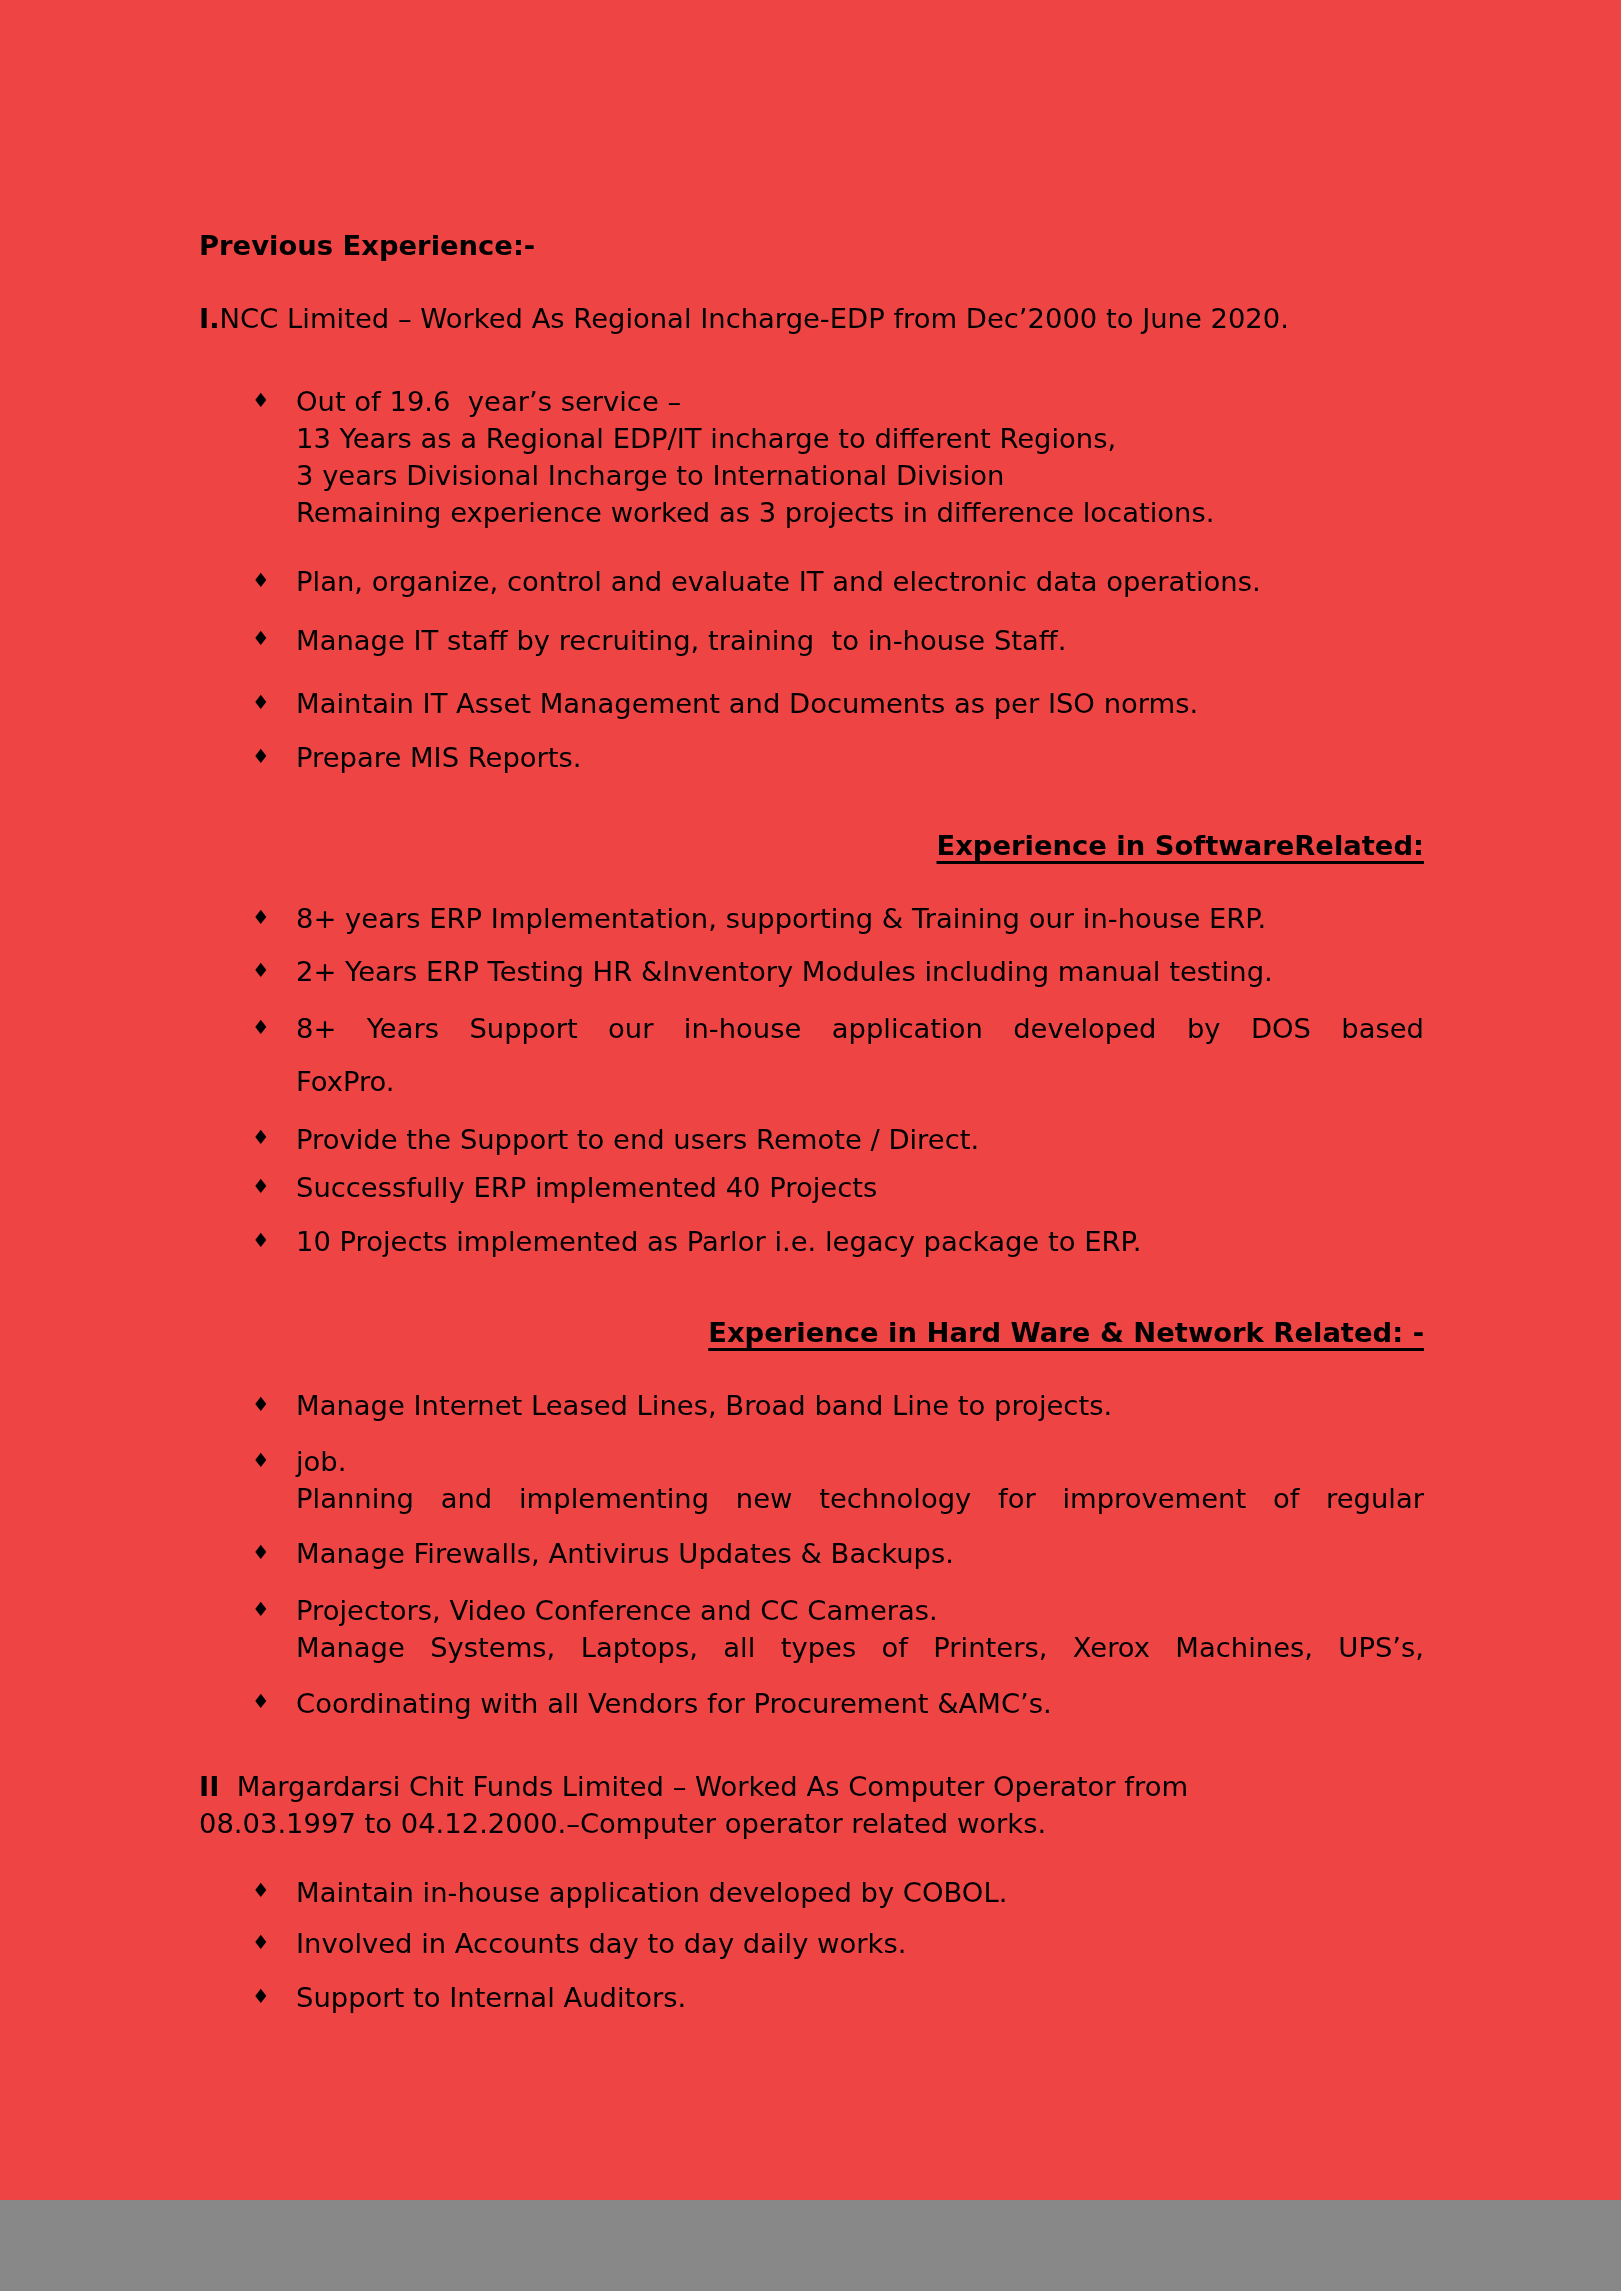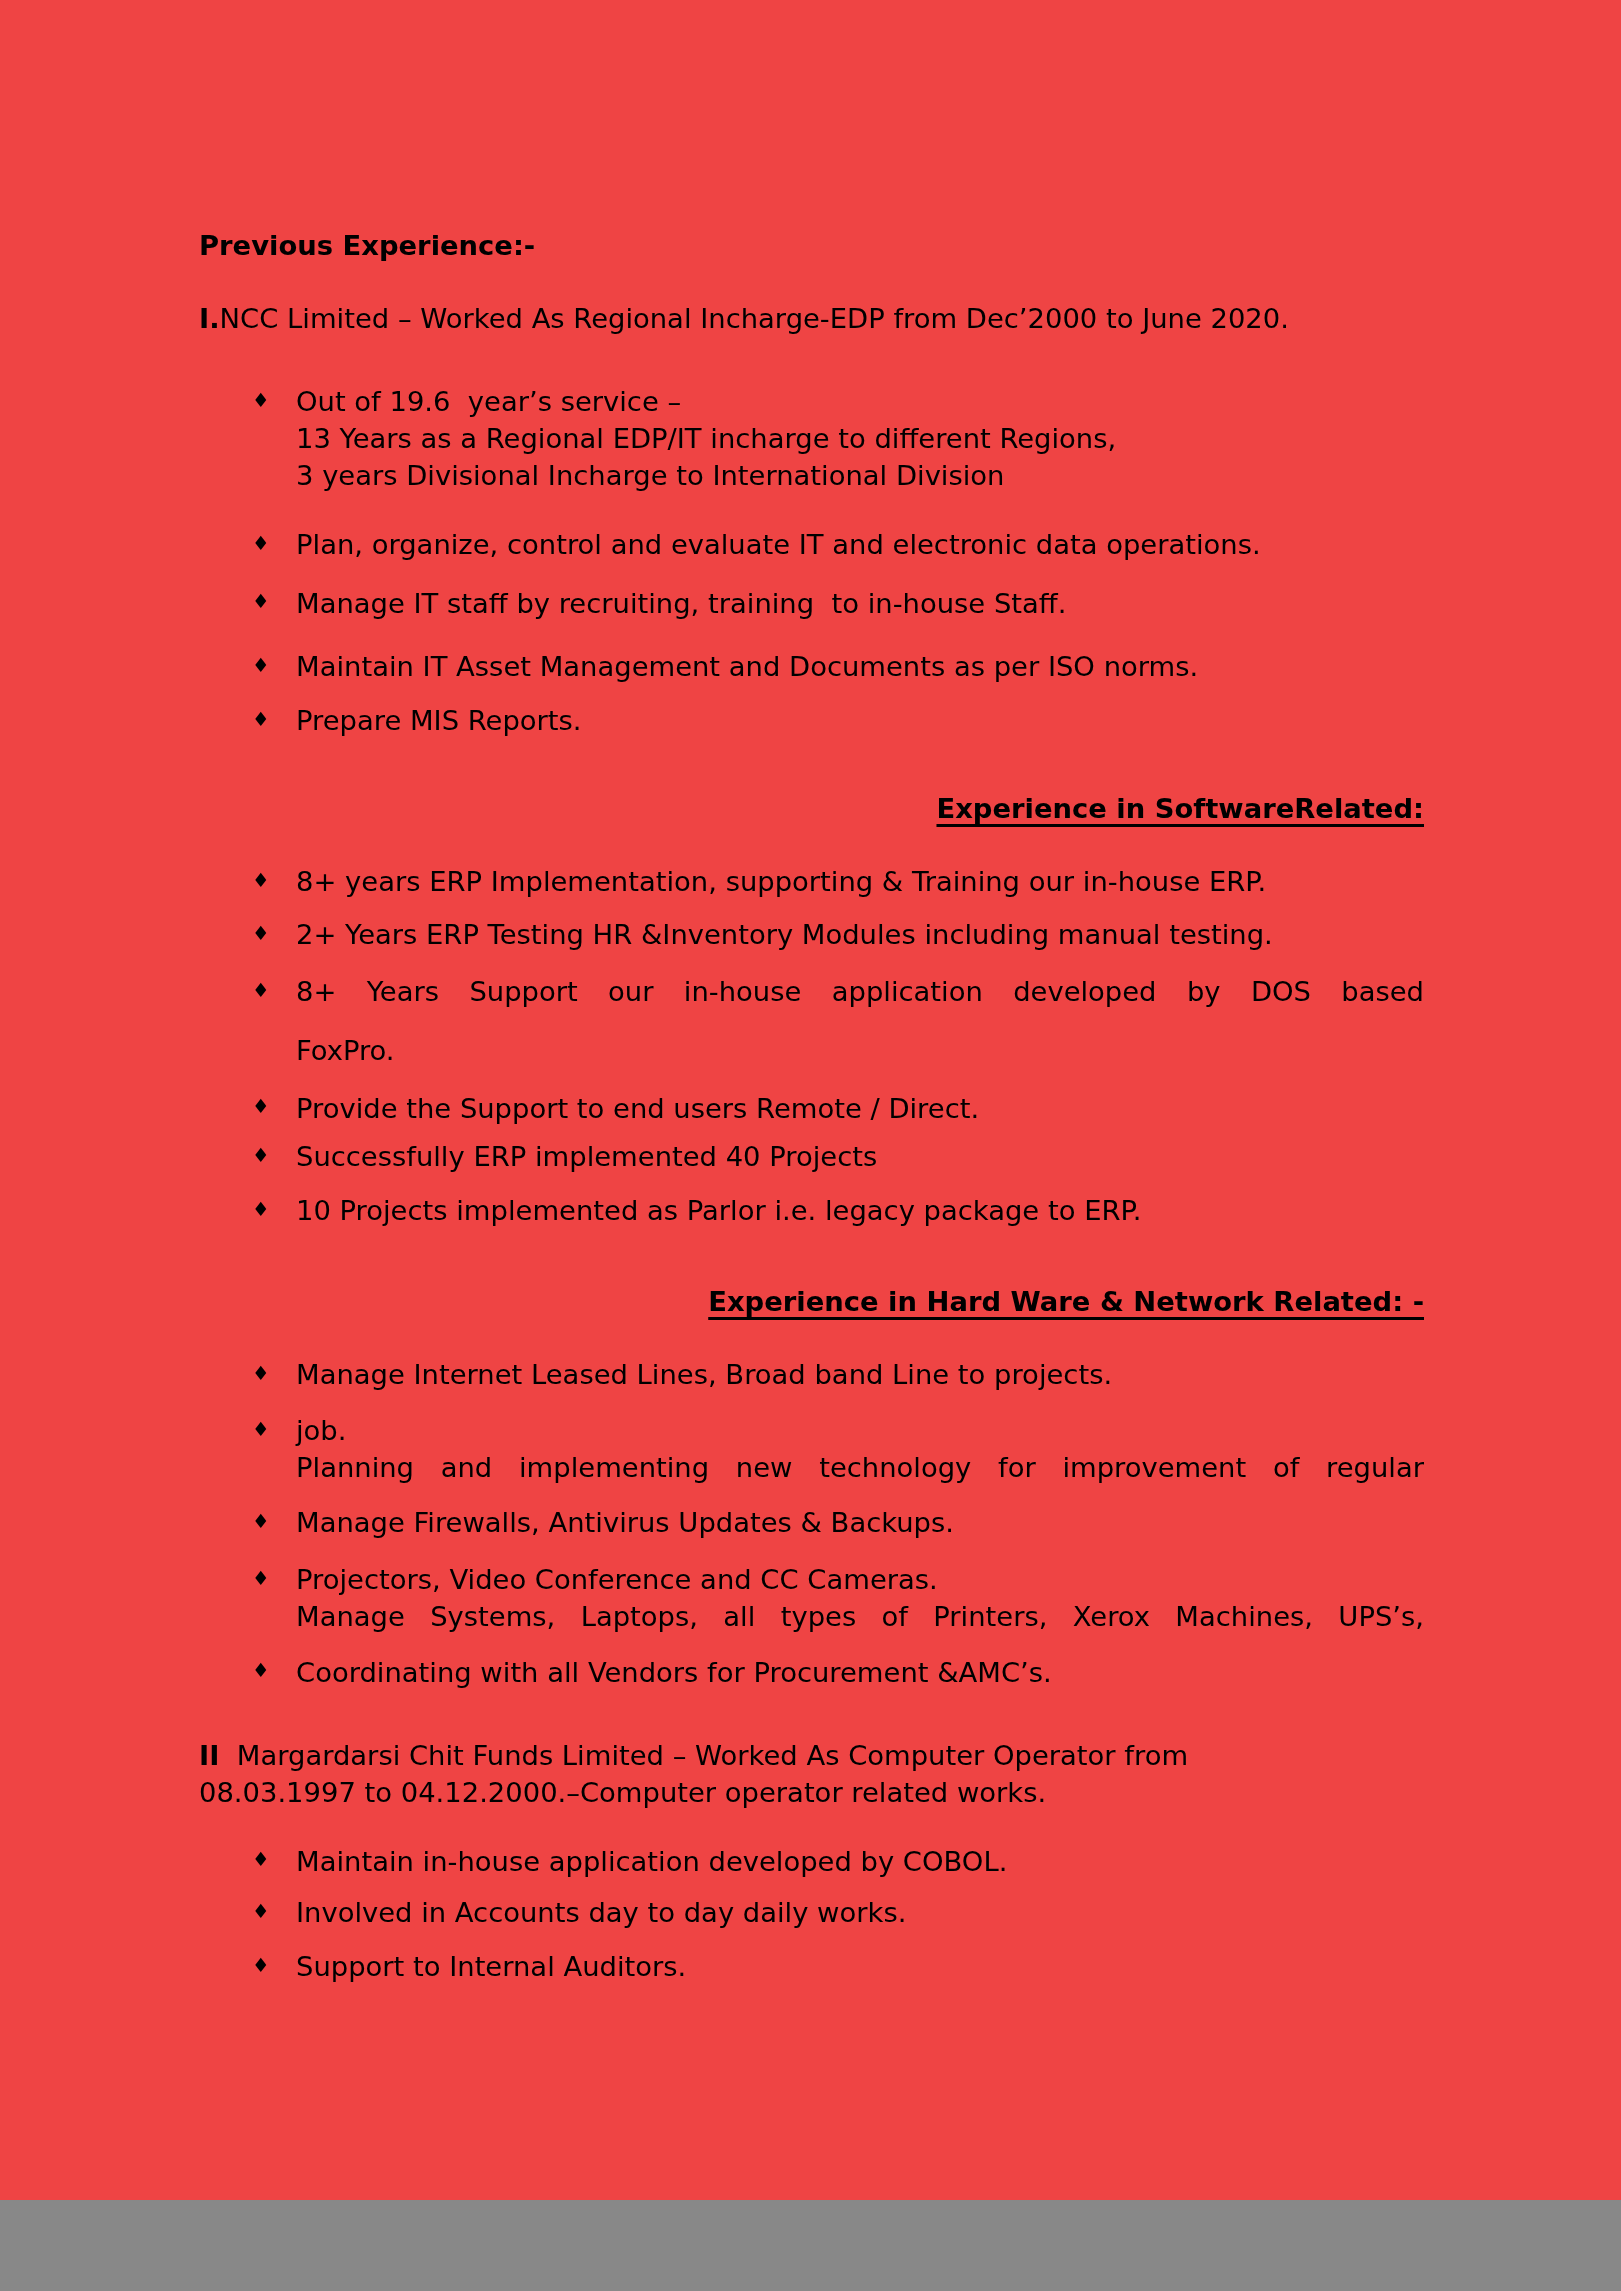--- a/index.html
+++ b/index.html
@@ -32,20 +32,21 @@
 
   <div class="h line">Previous Experience:-</div>
 
   <div class="line" style="margin-top:36px"><span class="b">I.</span><span>NCC Limited – Worked As Regional Incharge-EDP from Dec’2000 to June 2020.</span></div>
 
   <div class="bullet" style="margin-top:46px">
     <span class="bdot">♦</span>
     <div class="line">Out of 19.6  year’s service –</div>
     <div class="line">13 Years as a Regional EDP/IT incharge to different Regions,</div>
     <div class="line">3 years Divisional Incharge to International Division</div>
+    <div class="line">Remaining experience worked as 3 projects in difference locations.</div>
   </div>
 
   <div class="bullet" style="margin-top:32px">
     <span class="bdot">♦</span>
     <div class="line">Plan, organize, control and evaluate IT and electronic data operations.</div>
   </div>
 
   <div class="bullet" style="margin-top:21.6px">
     <span class="bdot">♦</span>
     <div class="line">Manage IT staff by recruiting, training  to in-house Staff.</div>
@@ -69,21 +70,21 @@
   </div>
 
   <div class="bullet" style="margin-top:16.7px">
     <span class="bdot">♦</span>
     <div class="line">2+ Years ERP Testing HR &amp;Inventory Modules including manual testing.</div>
   </div>
 
   <div class="bullet" style="margin-top:19.6px">
     <span class="bdot">♦</span>
     <div class="line j">8+ Years Support our in-house application developed by DOS based</div>
-    <div class="line" style="margin-top:22px">FoxPro.</div>
+    <div class="line" style="margin-top:16px">FoxPro.</div>
   </div>
 
   <div class="bullet" style="margin-top:20.6px">
     <span class="bdot">♦</span>
     <div class="line">Provide the Support to end users Remote / Direct.</div>
   </div>
 
   <div class="bullet" style="margin-top:11.8px">
     <span class="bdot">♦</span>
     <div class="line">Successfully ERP implemented 40 Projects</div>

